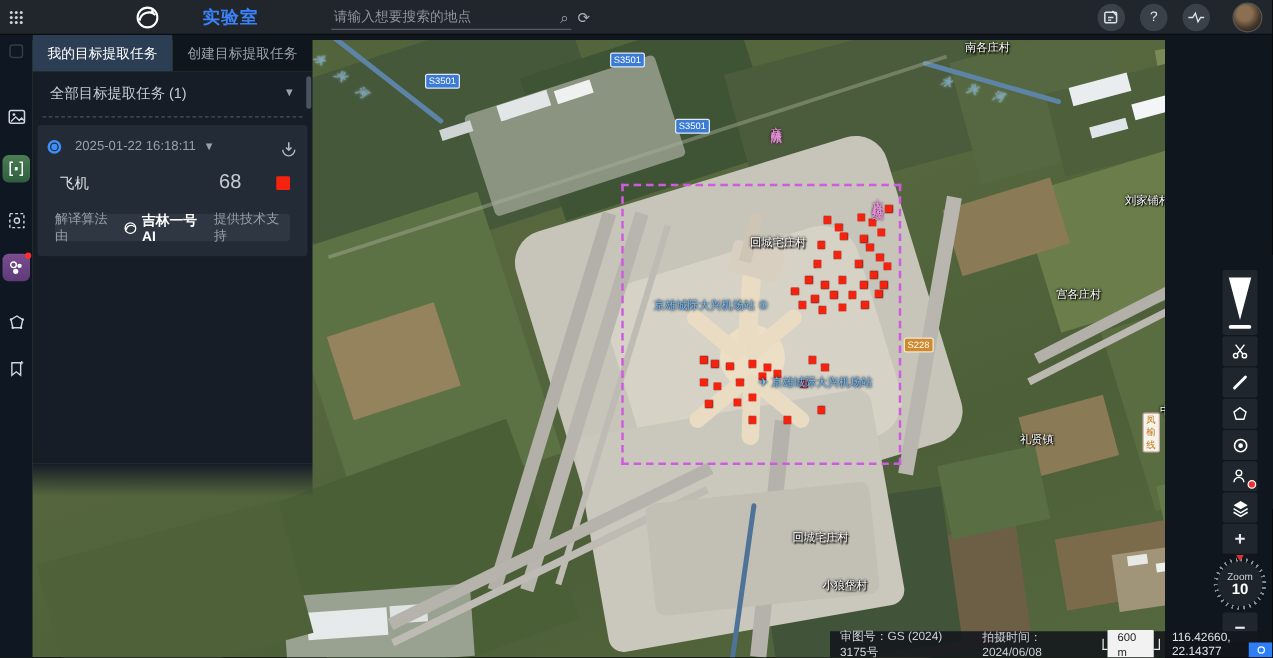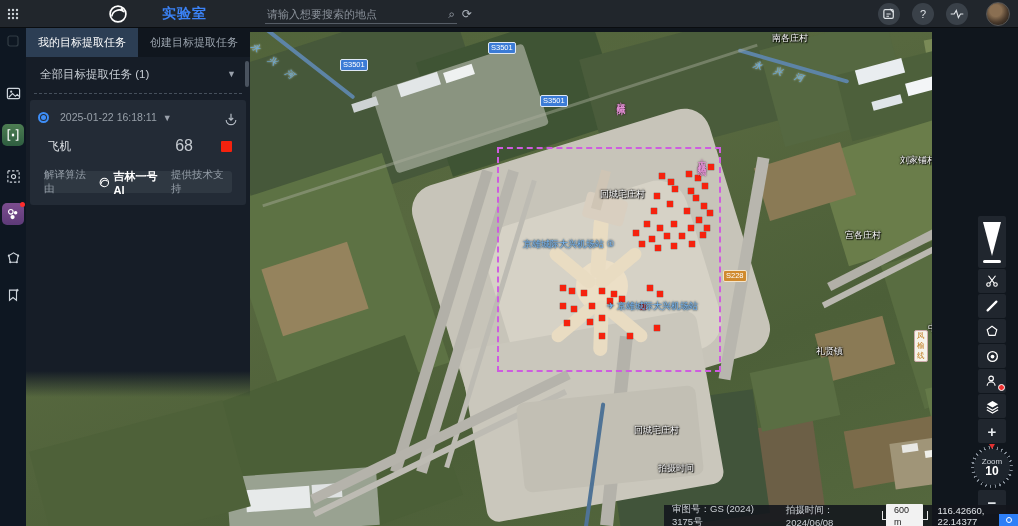--- a/index.html
+++ b/index.html
@@ -226,21 +226,21 @@
         <div class="det" style="left: 640px; top: 272px; background: rgb(245, 34, 14);"></div>
       </div>
     <div id="mlabels">
         <div class="mlabel k-place" style="left: 772px; top: 0px;">南各庄村</div>
         <div class="mlabel k-place" style="left: 944px; top: 51px;">太平庄村</div>
         <div class="mlabel k-place" style="left: 900px; top: 122px;">刘家铺村</div>
         <div class="mlabel k-place" style="left: 958px; top: 180px;">和平庄村</div>
         <div class="mlabel k-place" style="left: 845px; top: 197px;">宫各庄村</div>
         <div class="mlabel k-place" style="left: 600px; top: 156px;">回城宅庄村</div>
         <div class="mlabel k-place" style="left: 634px; top: 392px;">回城宅庄村</div>
-        <div class="mlabel k-place" style="left: 658px; top: 430px;">拍摄时间</div>
+        <div class="mlabel k-place" style="left: 658px; top: 430px;">小狼垡村</div>
         <div class="mlabel k-place" style="left: 816px; top: 313px;">礼贤镇</div>
         <div class="mlabel k-place" style="left: 928px; top: 290px;">中国民航大学</div>
         <div class="mlabel k-water" style="left: 246px; top: 24px; transform: rotate(38deg);">永 兴 河</div>
         <div class="mlabel k-water" style="left: 752px; top: 34px; transform: rotate(16deg);">永 兴 河</div>
         <div class="mlabel k-water" style="left: 980px; top: 102px; transform: rotate(20deg);">凤 河</div>
         <div class="mlabel k-metro" style="left: 523px; top: 206px;">京雄城际大兴机场站 ①</div>
         <div class="mlabel k-airport" style="left: 607px; top: 268px;">✈ 京雄城际大兴机场站</div>
         <div class="mlabel k-rail" style="left: 695px; top: 120px;">大兴机场线</div>
         <div class="mlabel k-rail" style="left: 614px; top: 62px;">京雄城际</div>
         <div class="badge b-blue" style="left: 340px; top: 27px;">S3501</div>

